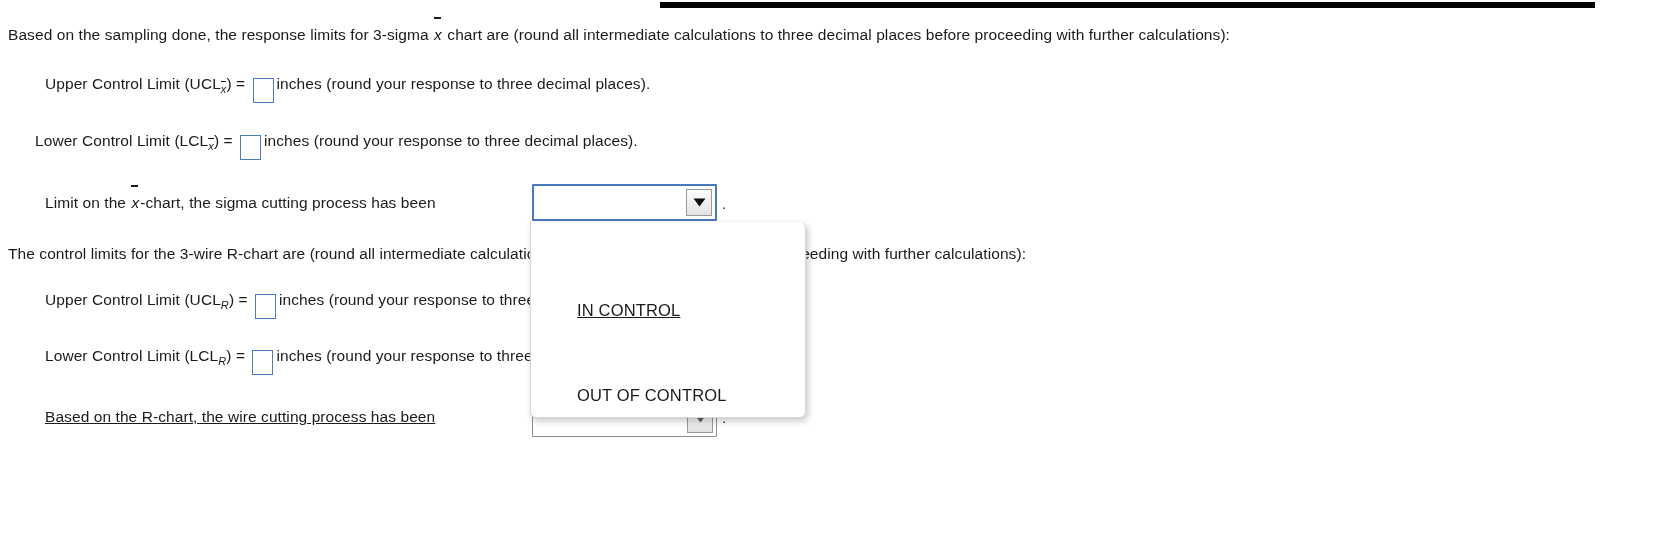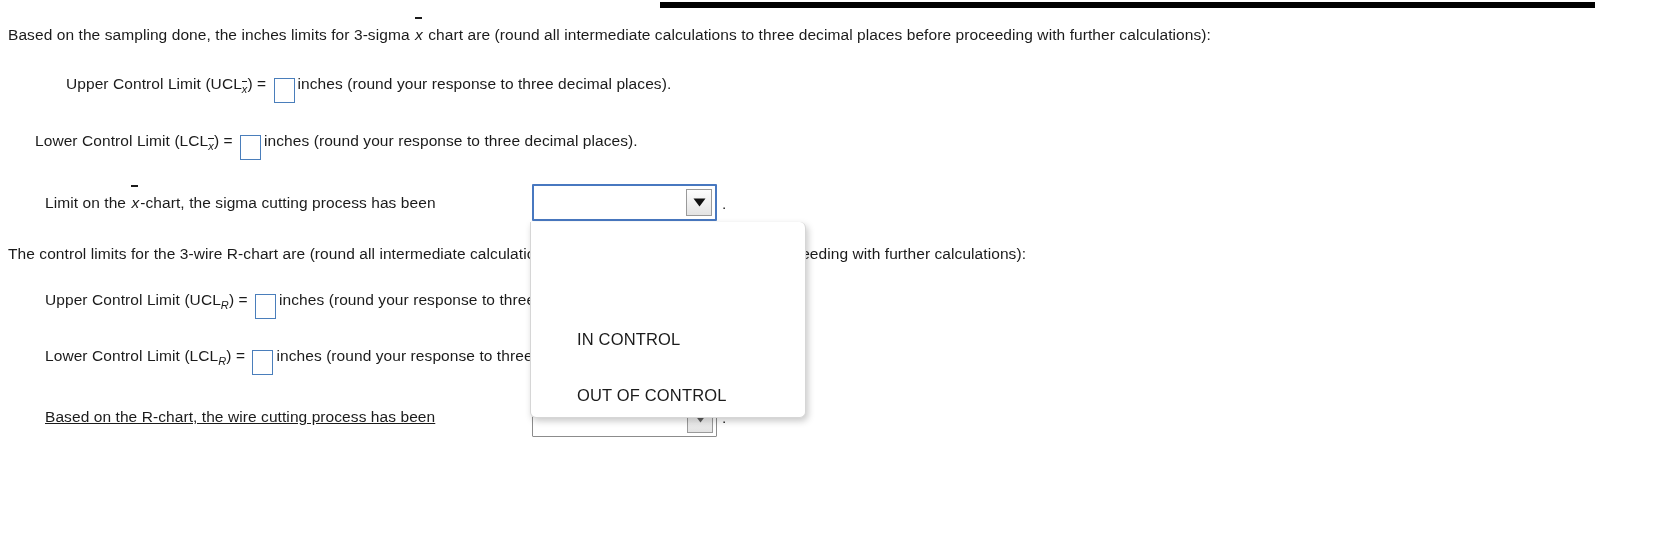--- a/index.html
+++ b/index.html
@@ -158,33 +158,33 @@
     z-index: 30;
   }
   .popup-option {
     position: absolute;
     left: 46px;
     font-size: 16.5px;
     color: #1b1b1b;
     white-space: nowrap;
     letter-spacing: 0.01em;
   }
-  #popup-opt-0 { top: 108px; }
+  #popup-opt-0 { top: 79px; text-decoration: underline; }
   #popup-opt-1 { top: 164px; }
 </style>
 </head>
 <body>
 
 <div id="top-rule"></div>
 
 <div class="line" style="left:8px; top:27px;">
-  <span>Based on the sampling done, the inches limits for </span><span class="ital">3-sigma</span><span>&nbsp;</span><span class="xbar">x</span><span> chart are </span><span class="ital">(round all intermediate calculations to three decimal places before proceeding with further calculations):</span>
-</div>
-
-<div class="line" style="left:45px; top:76px;margin-left:21px;">
+  <span>Based on the sampling done, the response limits for </span><span class="ital">3-sigma</span><span>&nbsp;</span><span class="xbar">x</span><span> chart are </span><span class="ital">(round all intermediate calculations to three decimal places before proceeding with further calculations):</span>
+</div>
+
+<div class="line" style="left:45px; top:76px;">
   <span>Upper Control Limit (UCL</span><span class="sub sub-bar">x</span><span>) = </span><input class="answer-box" type="text" value="" style=""><span>inches </span><span class="ital">(round your response to three decimal places)</span><span>.</span>
 </div>
 
 <div class="line" style="left:35px; top:133px;">
   <span>Lower Control Limit (LCL</span><span class="sub sub-bar">x</span><span>) = </span><input class="answer-box" type="text" value="" style=""><span>inches </span><span class="ital">(round your response to three decimal places)</span><span>.</span>
 </div>
 
 <div class="line" style="left:45px; top:195px;">
   <span>Limit on the </span><span class="xbar">x</span><span>-chart, the sigma cutting process has been </span>
 </div>

